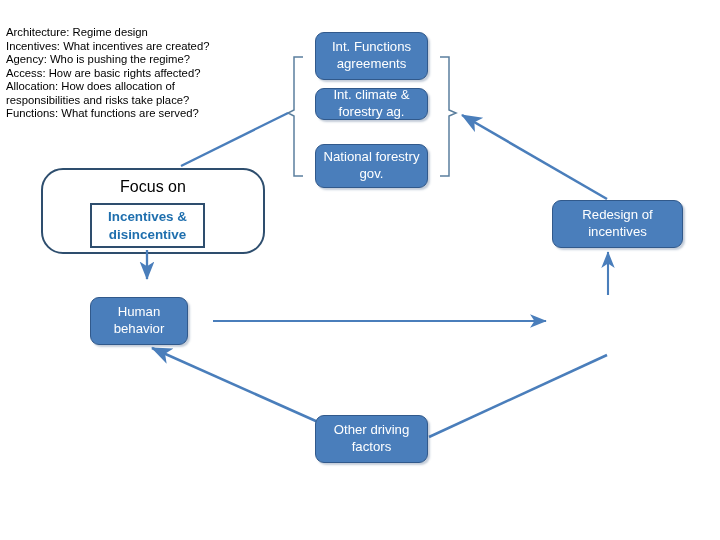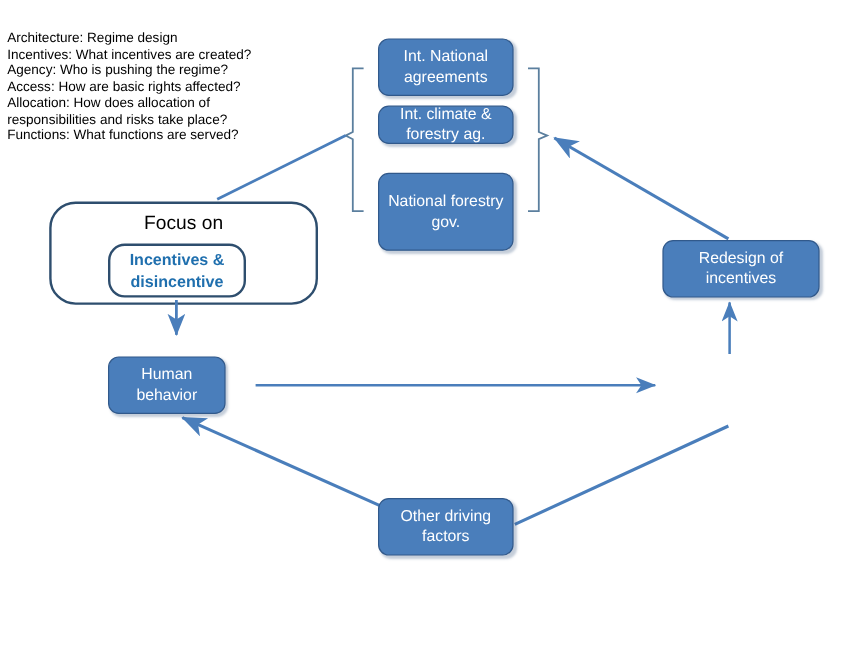--- a/index.html
+++ b/index.html
@@ -60,31 +60,31 @@
     font-size: 16px;
     align-items: flex-start;
     justify-content: center;
     padding-top: 7px;
     z-index: 2;
   }
   
   .node.hollow-small {
     background: #ffffff;
     border: 2px solid #2e4e6e;
-    border-radius: 14px;
+    border-radius: 0;
     color: #1f6fae;
     font-weight: bold;
     font-size: 13.4px;
     z-index: 6;
   }
 
   
   #node-int-forestry   { left:315px; top:32px;  width:113px; height:48px; }
   #node-int-climate    { left:315px; top:88px;  width:113px; height:32px; }
-  #node-national       { left:315px; top:144px; width:113px; height:65px; }
+  #node-national       { left:315px; top:144px; width:113px; height:44px; }
   #node-focus-on       { left:41px;  top:168px; width:224px; height:86px; }
   #node-incentives     { left:90px;  top:203px; width:115px; height:45px; }
   #node-redesign       { left:552px; top:200px; width:131px; height:48px; }
   #node-human          { left:90px;  top:297px; width:98px; height:48px; }
   #node-impact         { left:552px; top:297px; width:113px; height:48px; }
   #node-other          { left:315px; top:415px; width:113px; height:48px; }
 
   
   #connectors {
     position: absolute;
@@ -130,21 +130,21 @@
     <line x1="213" y1="321" x2="546" y2="321" stroke="#4a7ebb" stroke-width="2.1" marker-end="url(#arw)"></line>
 
     <line x1="608" y1="295" x2="608" y2="252" stroke="#4a7ebb" stroke-width="2.1" marker-end="url(#arw)"></line>
 
     <line x1="318" y1="422" x2="152" y2="348" stroke="#4a7ebb" stroke-width="2.6" marker-end="url(#arw)"></line>
 
     <line x1="429" y1="437" x2="607" y2="355" stroke="#4a7ebb" stroke-width="2.6"></line>
   </svg>
 
   <div class="node filled" id="node-int-forestry">
-    <span class="lbl">Int. National agreements</span>
+    <span class="lbl">Int. Functions agreements</span>
   </div>
 
   <div class="node filled" id="node-int-climate">
     <span class="lbl">Int. climate  &amp; forestry  ag.</span>
   </div>
 
   <div class="node filled" id="node-national">
     <span class="lbl">National forestry  gov.</span>
   </div>
 

